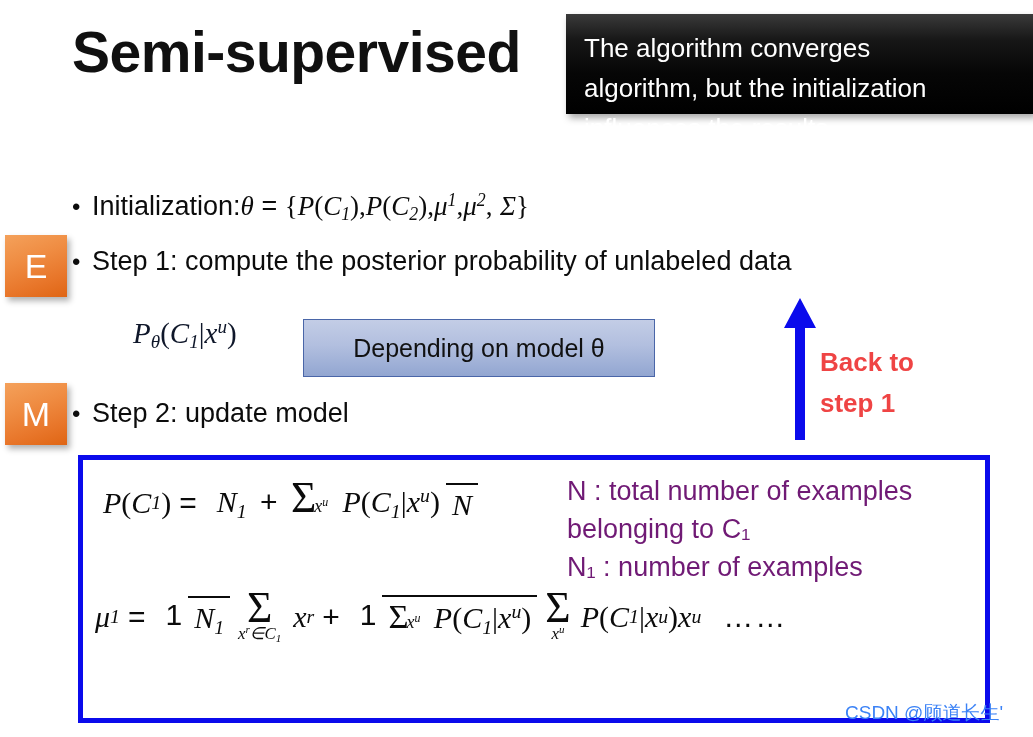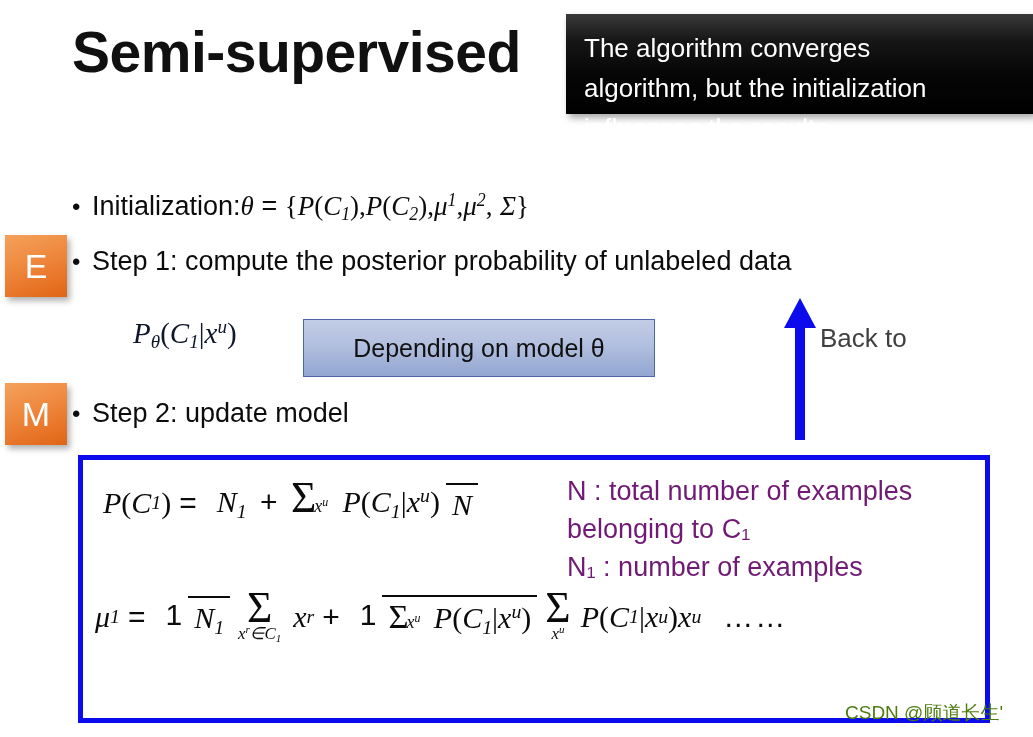--- a/index.html
+++ b/index.html
@@ -125,25 +125,26 @@
   #arrow-wrap {
     position: absolute;
     left: 780px;
     top: 298px;
     width: 40px;
     height: 142px;
   }
   #arrow-label {
     position: absolute;
     left: 820px;
-    top: 318px;
+    top: 342px;
     font-size: 26px;
     line-height: 41px;
-    color: #404040;
-    white-space: nowrap;
+    color: #ef4444;
+    white-space: nowrap;
+    font-weight: bold;
   }
   #arrow-label span { display: block; }
 
   
   #formula-box {
     position: absolute;
     left: 78px;
     top: 455px;
     width: 912px;
     height: 268px;
@@ -217,21 +218,21 @@
     white-space: nowrap;
   }
   #eq2 .dots { margin-left: 22px; font-size: 30px; letter-spacing: 2px; }
 
   
   #watermark {
     position: absolute;
     left: 845px;
     top: 700px;
     font-size: 19px;
-    color: #4d7c0f;
+    color: #3b82f6;
     white-space: nowrap;
     text-align: center;
   }
 </style>
 </head>
 <body>
 
 <div id="slide">
 
   <div id="title">
@@ -269,20 +270,21 @@
 
   <div id="depend-box">Depending on model θ</div>
 
   <div id="arrow-wrap">
     <svg width="40" height="142" viewBox="0 0 40 142">
       <polygon points="20,0 36,30 25,30 25,142 15,142 15,30 4,30" fill="#0b0bec"></polygon>
     </svg>
   </div>
   <div id="arrow-label">
     <span>Back to</span>
+    <span>step 1</span>
   </div>
 
   <div class="bullet-row" id="bullet-step2">
     <span class="bullet-dot">•</span>
     <span>Step 2: update model</span>
   </div>
 
   <div id="formula-box">
 
     <div id="eq1">

